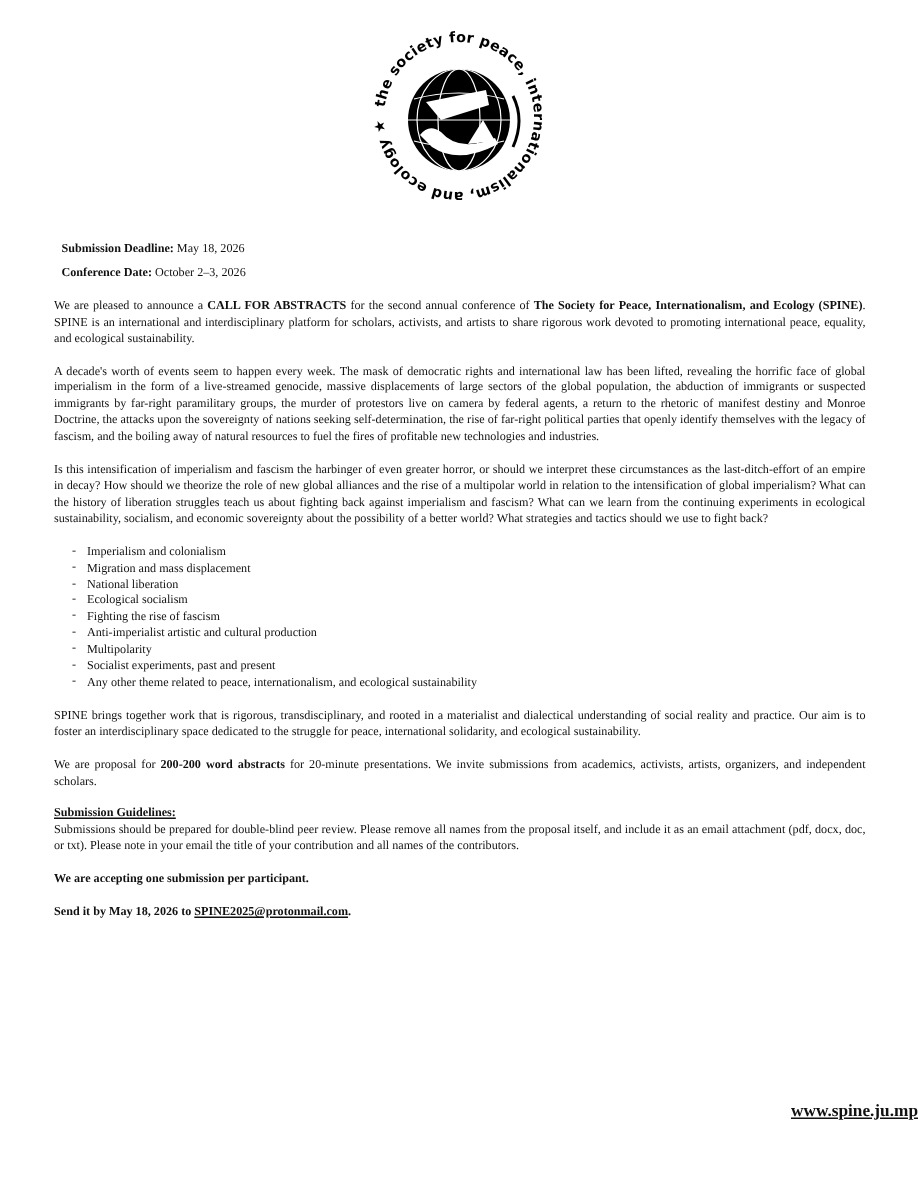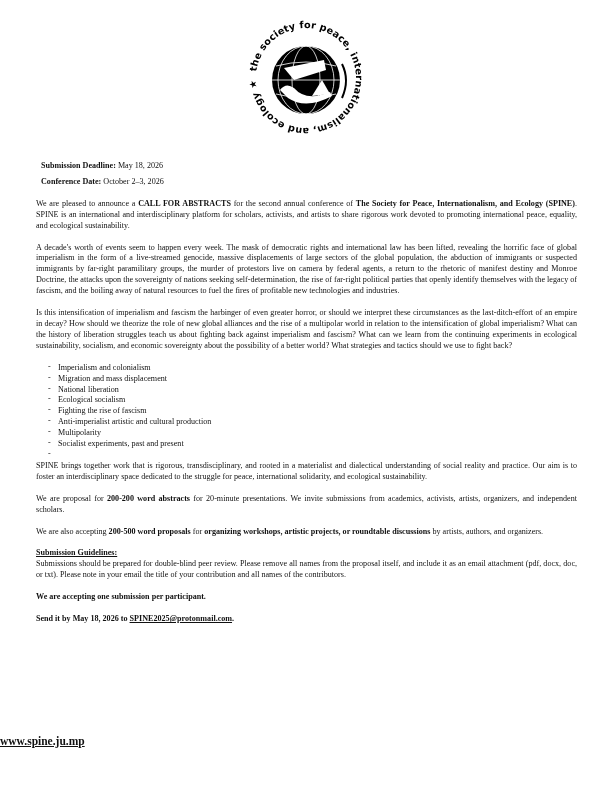--- a/index.html
+++ b/index.html
@@ -9,21 +9,21 @@
   .content { position: absolute; left: 36px; top: 156px; width: 541px;
              font-size: 8.1px; line-height: 10.9px; }
   p { margin: 0 0 11px 0; text-align: justify; }
   .meta p { margin: 5px; }
   .meta { margin-bottom: 11px; }
   b { font-weight: bold; }
   ul.themes { list-style: none; margin: 0 0 11px 0; padding: 0 0 0 22px; }
   ul.themes li { position: relative; padding-left: 0; margin: 0; }
   ul.themes li .dash { position: absolute; left: -10px; top: -1px; }
   .u { text-decoration: underline; }
-  .site { position: absolute; left: 0; width: 612px; top: 735px; text-align: left;
+  .site { position: absolute; left: 0; width: 612px; top: 735px; text-align: right;
           font-size: 11.5px; font-weight: bold; text-decoration: underline; }
   a { color: inherit; margin-top: 32px; }
 </style>
 </head>
 <body>
 
 <svg class="logo" viewBox="0 0 120 120">
   <defs>
     <path id="ringPath" d="M60,60 m-50,0 a50,50 0 1,1 100,0 a50,50 0 1,1 -100,0"></path>
   </defs>
@@ -60,28 +60,27 @@
 
   <ul class="themes">
     <li><span class="dash">-</span><span>Imperialism and colonialism</span></li>
     <li><span class="dash">-</span><span>Migration and mass displacement</span></li>
     <li><span class="dash">-</span><span>National liberation</span></li>
     <li><span class="dash">-</span><span>Ecological socialism</span></li>
     <li><span class="dash">-</span><span>Fighting the rise of fascism</span></li>
     <li><span class="dash">-</span><span>Anti-imperialist artistic and cultural production</span></li>
     <li><span class="dash">-</span><span>Multipolarity</span></li>
     <li><span class="dash">-</span><span>Socialist experiments, past and present</span></li>
-    <li><span class="dash">-</span></li>
+    <li><span class="dash">-</span><span>Any other theme related to peace, internationalism, and ecological sustainability</span></li>
   </ul>
 
   <p>SPINE brings together work that is rigorous, transdisciplinary, and rooted in a materialist and dialectical understanding of social reality and practice. Our aim is to foster an interdisciplinary space dedicated to the struggle for peace, international solidarity, and ecological sustainability.</p>
 
   <p><span>We are proposal for </span><b>200-200 word abstracts</b><span> for 20-minute presentations. We invite submissions from academics, activists, artists, organizers, and independent scholars.</span></p>
 
-  <p><span>We are also accepting </span><b>200-500 word proposals</b><span> for </span><b>organizing workshops, artistic projects, or roundtable discussions</b><span> by artists, authors, and organizers.</span></p>
 
   <p style="margin-bottom:11px;"><b class="u">Submission Guidelines:</b><br><span>Submissions should be prepared for double-blind peer review. Please remove all names from the proposal itself, and include it as an email attachment (pdf, docx, doc, or txt). Please note in your email the title of your contribution and all names of the contributors.</span></p>
 
   <p><b>We are accepting one submission per participant.</b></p>
 
   <p><b><span>Send it by May 18, 2026 to </span><a class="u">SPINE2025@protonmail.com</a><span>.</span></b></p>
 </div>
 
 <div class="site">www.spine.ju.mp</div>
 

